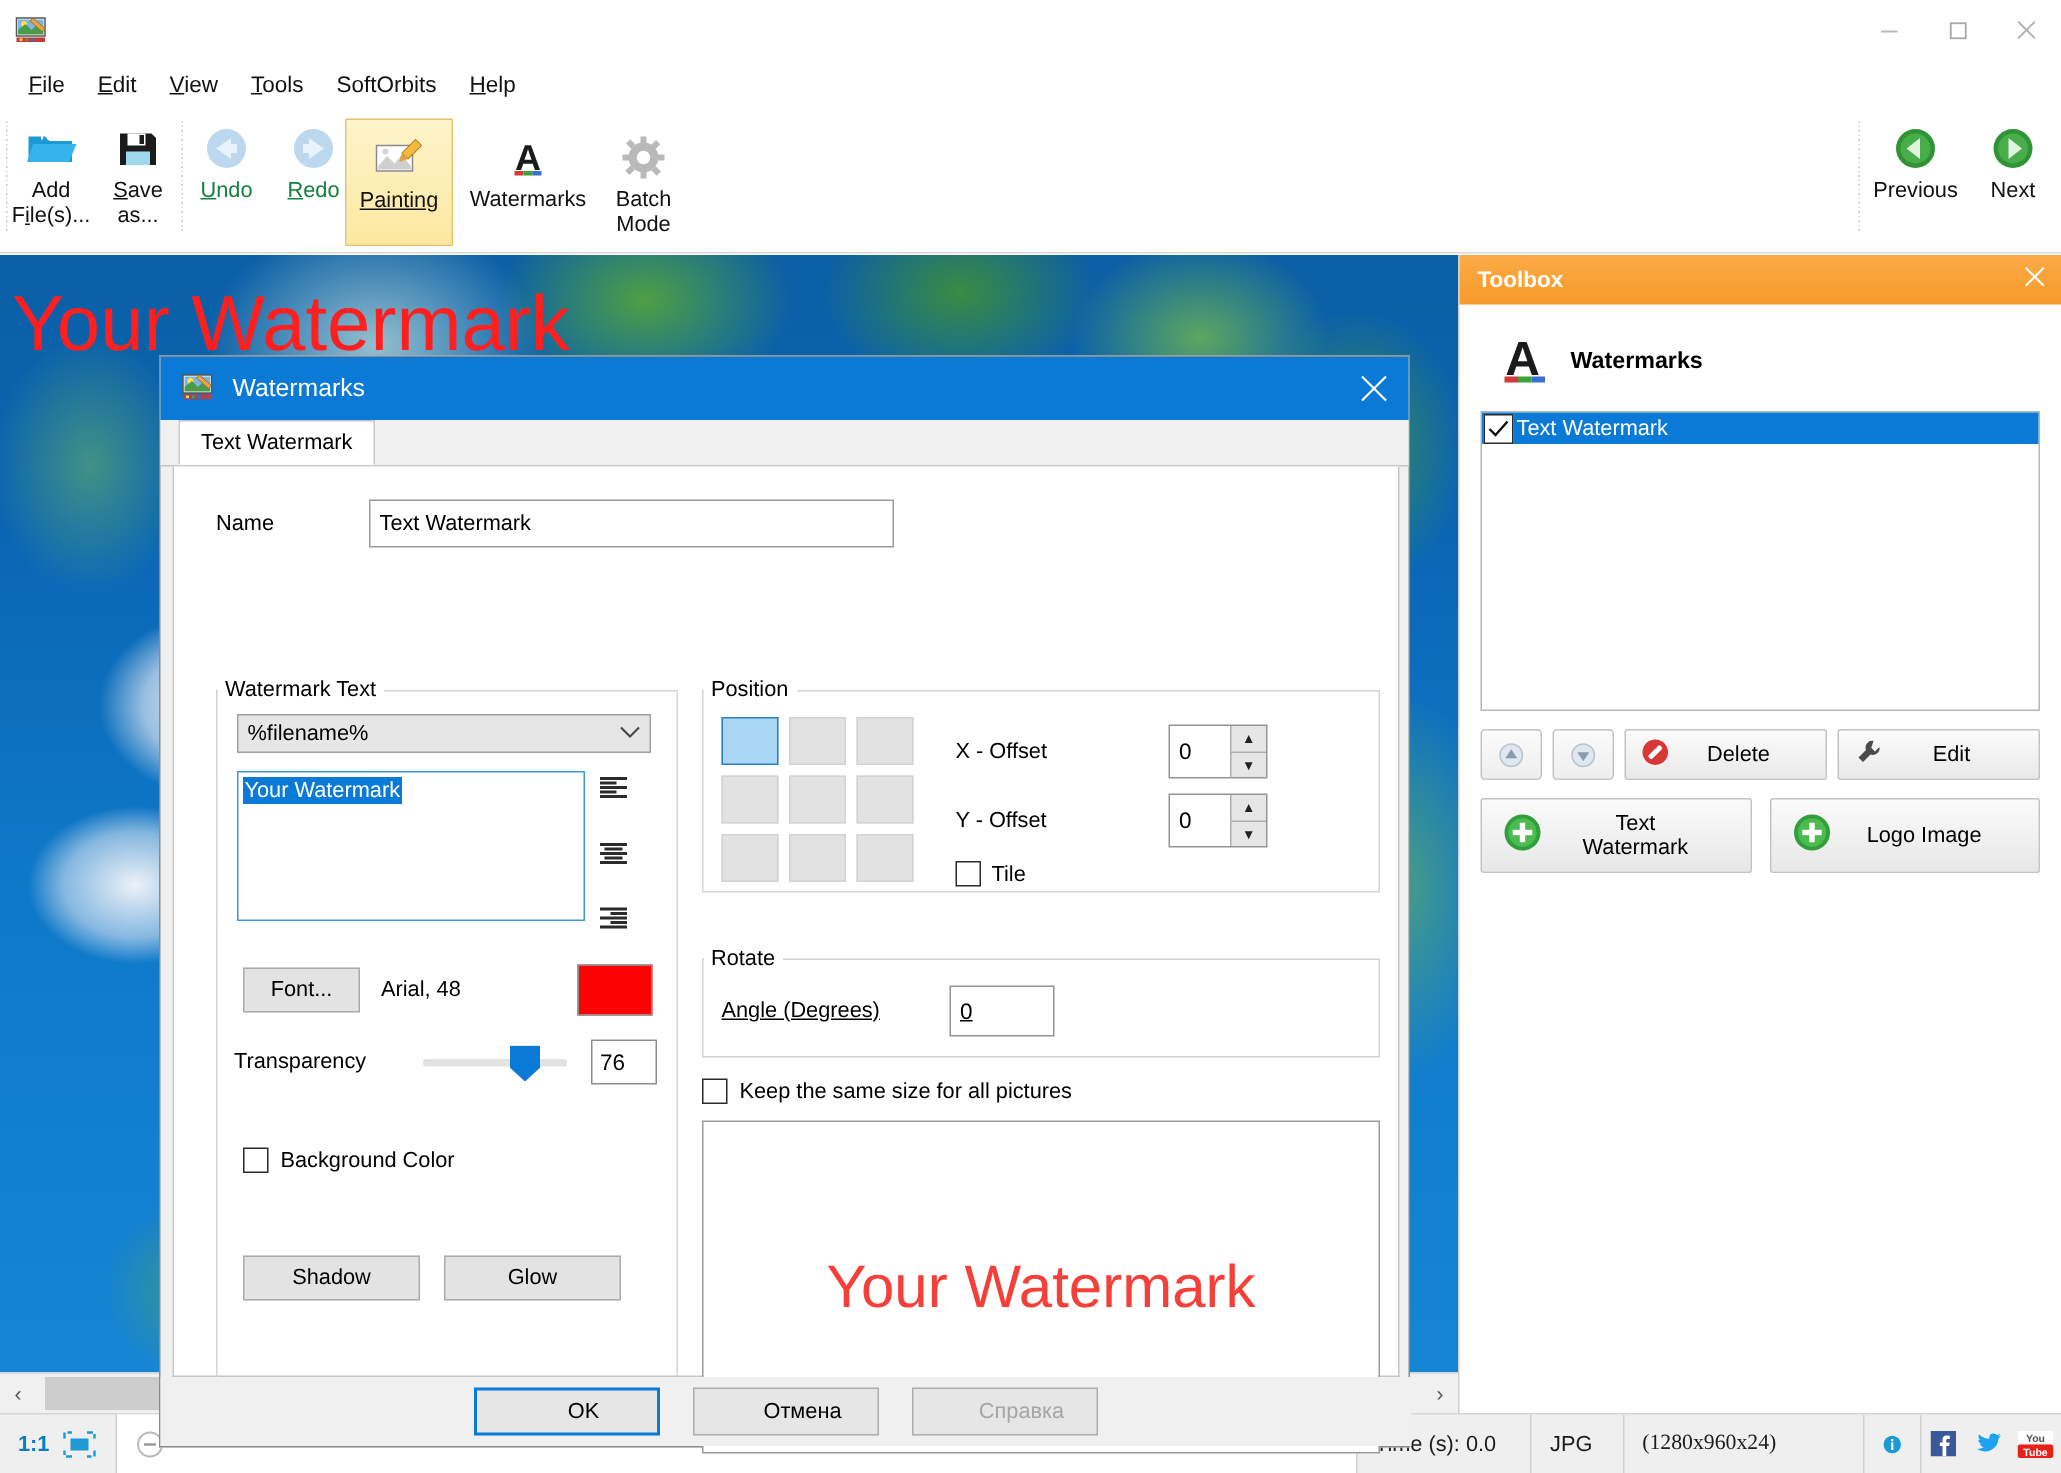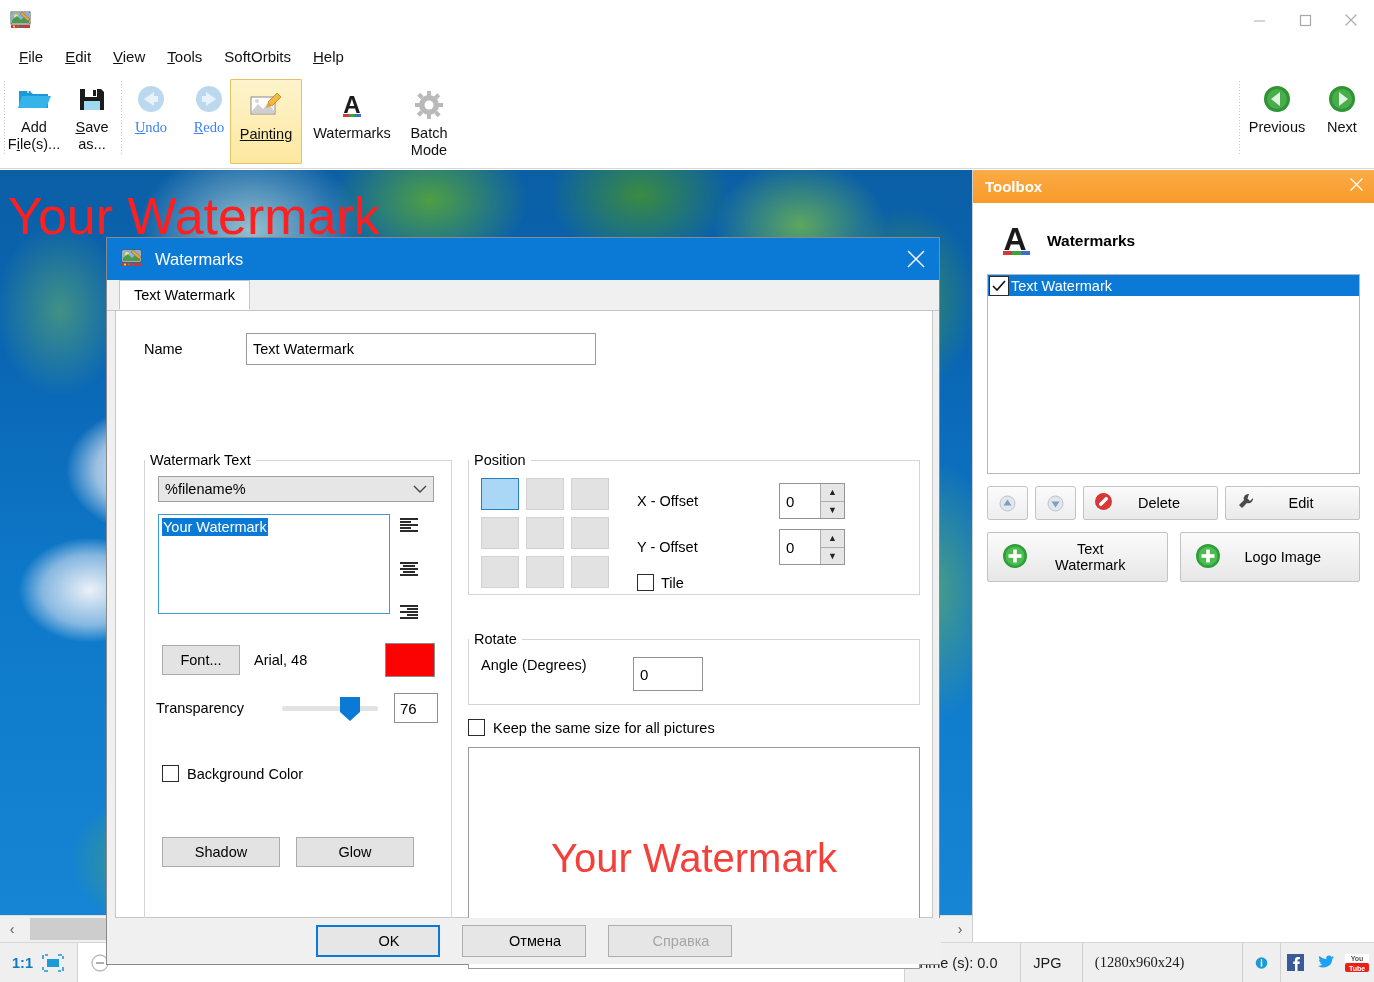--- a/index.html
+++ b/index.html
@@ -48,21 +48,21 @@
     position:absolute; left:0; top:73px; width:1374px; height:96px;
     background:#fff; border-bottom:1px solid #d8d8d8;
   }
   .tb-group{ position:absolute; top:0; height:95px; display:flex; align-items:flex-start; }
   .tb-btn{
     width:58px; height:92px; display:flex; flex-direction:column; align-items:center;
     padding-top:6px; font-size:14.5px; color:#111; text-align:center; line-height:1.15;
   }
   .tb-btn .ico{ height:40px; display:flex; align-items:center; justify-content:center; }
   .tb-lbl{ display:block; }
-  .tb-disabled{ color:#3b82f6;font-family:Liberation Serif, serif; }
+  .tb-disabled{ color:#15803d; }
   .tb-active{
     background:linear-gradient(to bottom,#fdf4cc,#fde8a0);
     border:1px solid #e3c268; border-radius:1px;
   }
   .tb-sep{
     width:1px; height:74px; margin-top:8px;
     background-image:repeating-linear-gradient(to bottom,#c8c8c8 0 1px,transparent 1px 3px);
   }
   #tb-overflow{
     position:absolute; left:466px; top:152px; width:14px; height:14px;
@@ -293,21 +293,21 @@
   .spin-btns{ width:24px; display:flex; flex-direction:column; }
   .spin-b{
     flex:1; background:#e6e6e6; border-left:1px solid #adadad;
     display:flex; align-items:center; justify-content:center; font-size:9px; color:#222;
   }
   .spin-b + .spin-b{ border-top:1px solid #adadad; }
   #tile-row{ display:flex; align-items:center; gap:7px; margin-top:4px; }
 
   
   #grp-rotate{ left:352px; top:320px; width:452px; height:74px; }
-  #rot-inner{ display:flex; padding:10px 0 0 12px; }
+  #rot-inner{ display:flex; align-items:center; padding:10px 0 0 12px;text-decoration:underline; }
   #rot-label{ width:152px; font-size:14.5px; }
   #rot-input{
     width:70px; height:34px; border:1px solid #949494; background:#fff;
     display:flex; align-items:center; padding-left:6px; font-size:15px;
   }
   #keep-row{ position:absolute; left:352px; top:408px; display:flex; align-items:center; gap:8px; }
   #keep-label{ font-size:14.5px; }
   #preview-box{
     position:absolute; left:352px; top:436px; width:452px; height:222px;
     border:1px solid #9a9a9a; background:#fff; display:flex; align-items:center;

